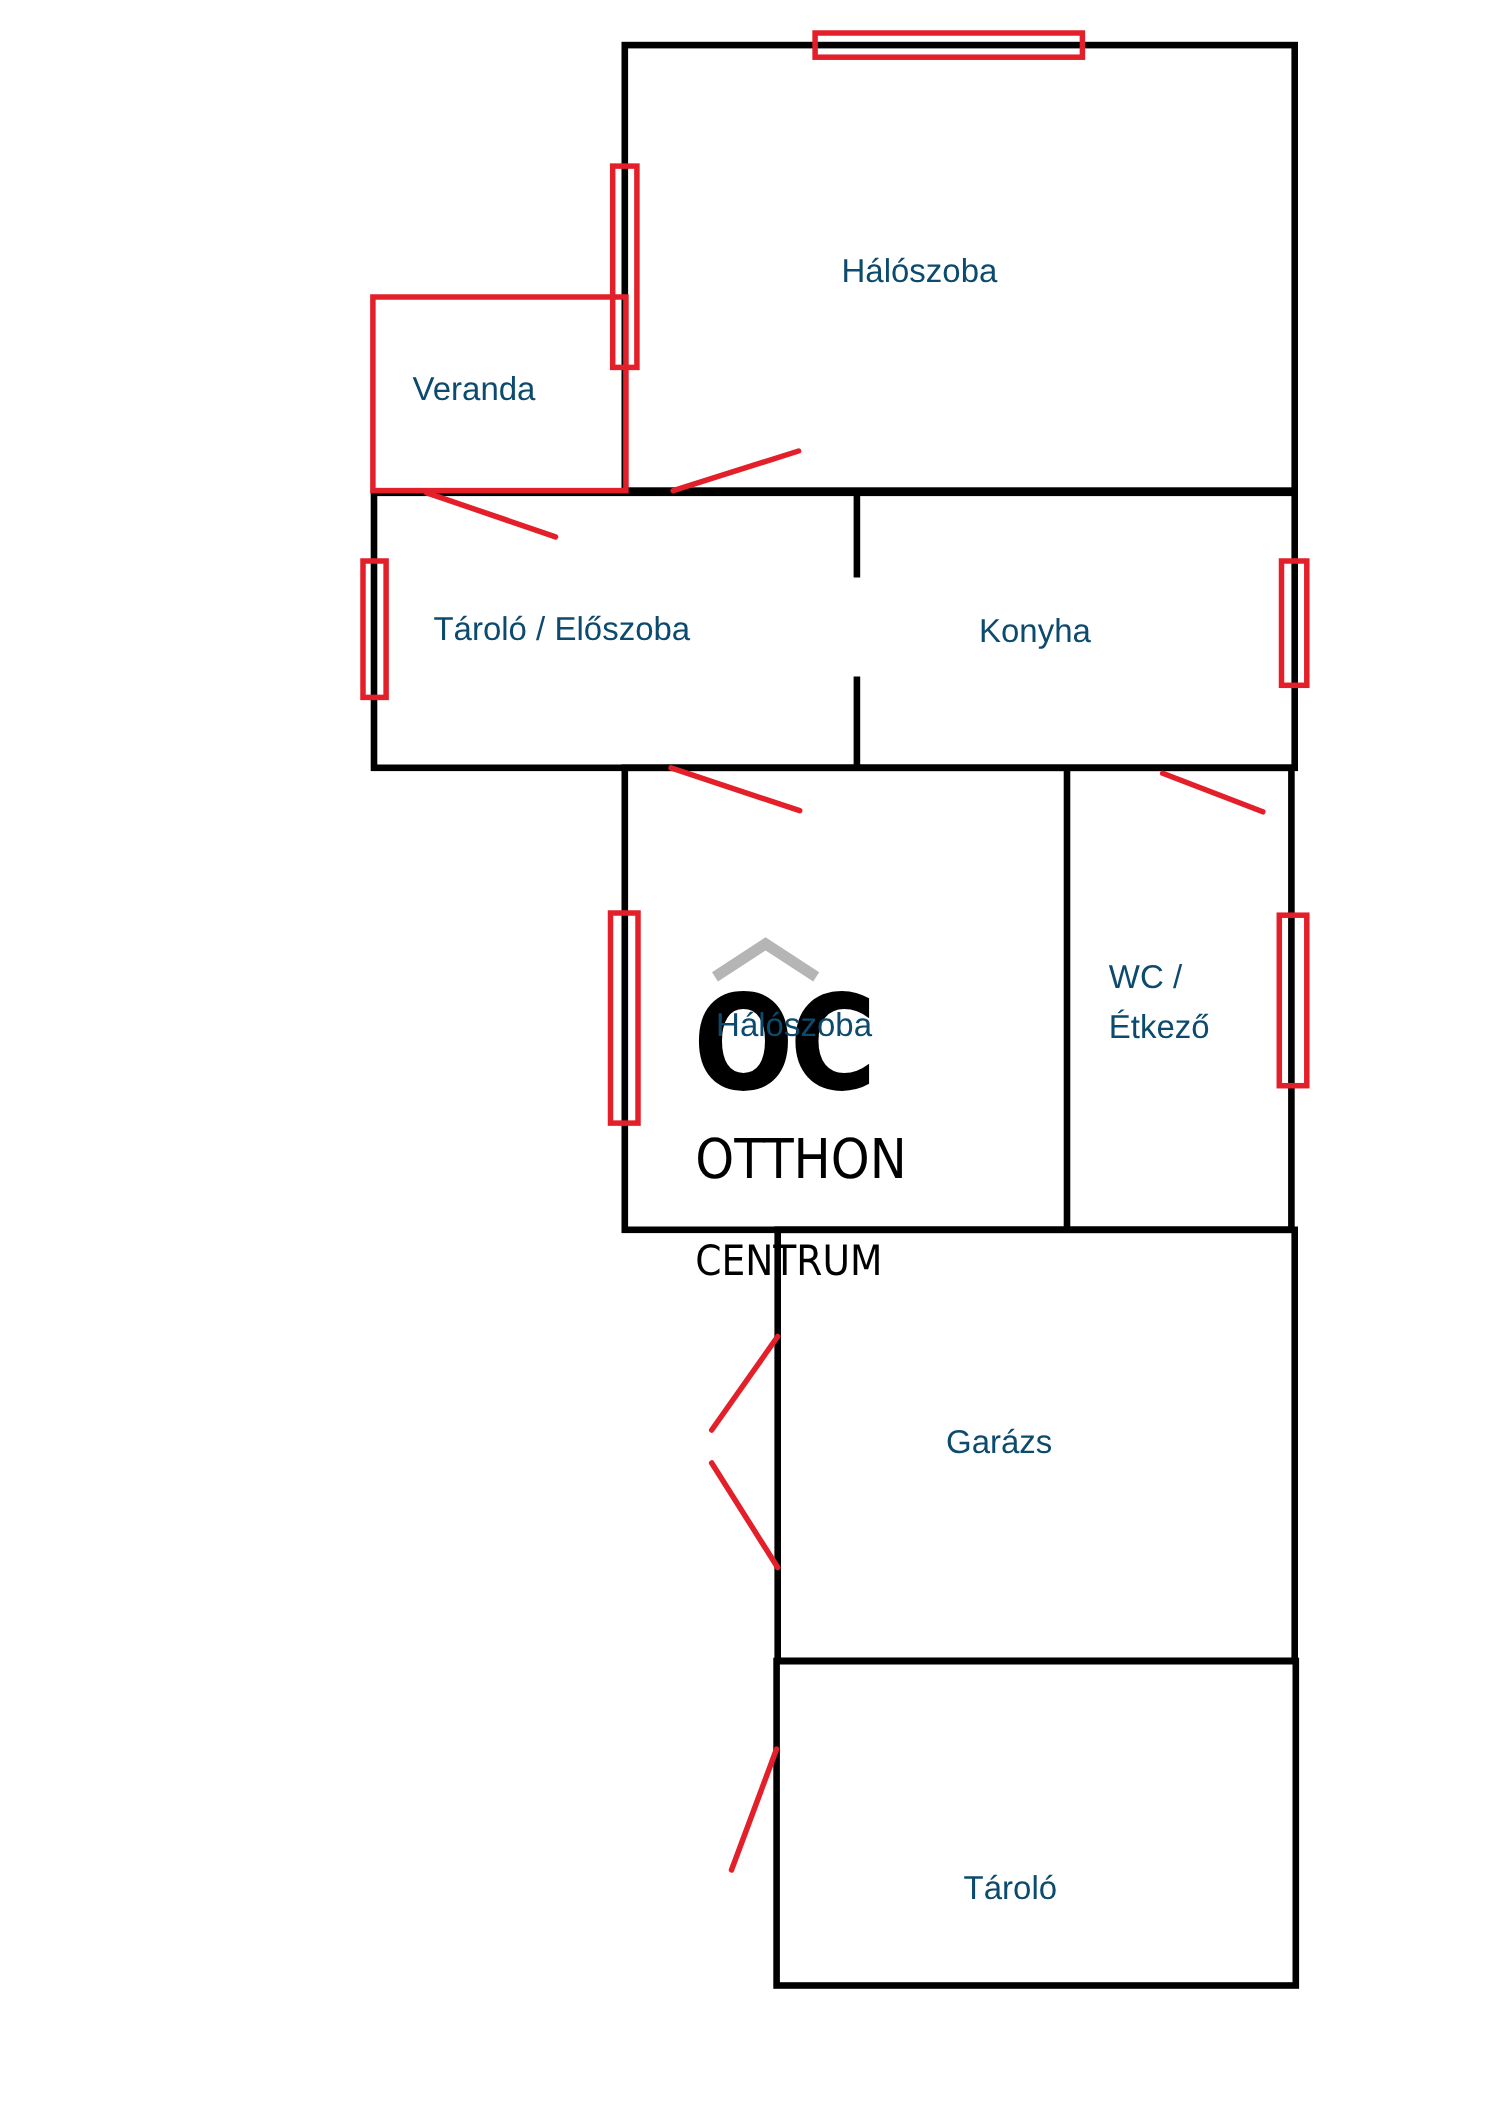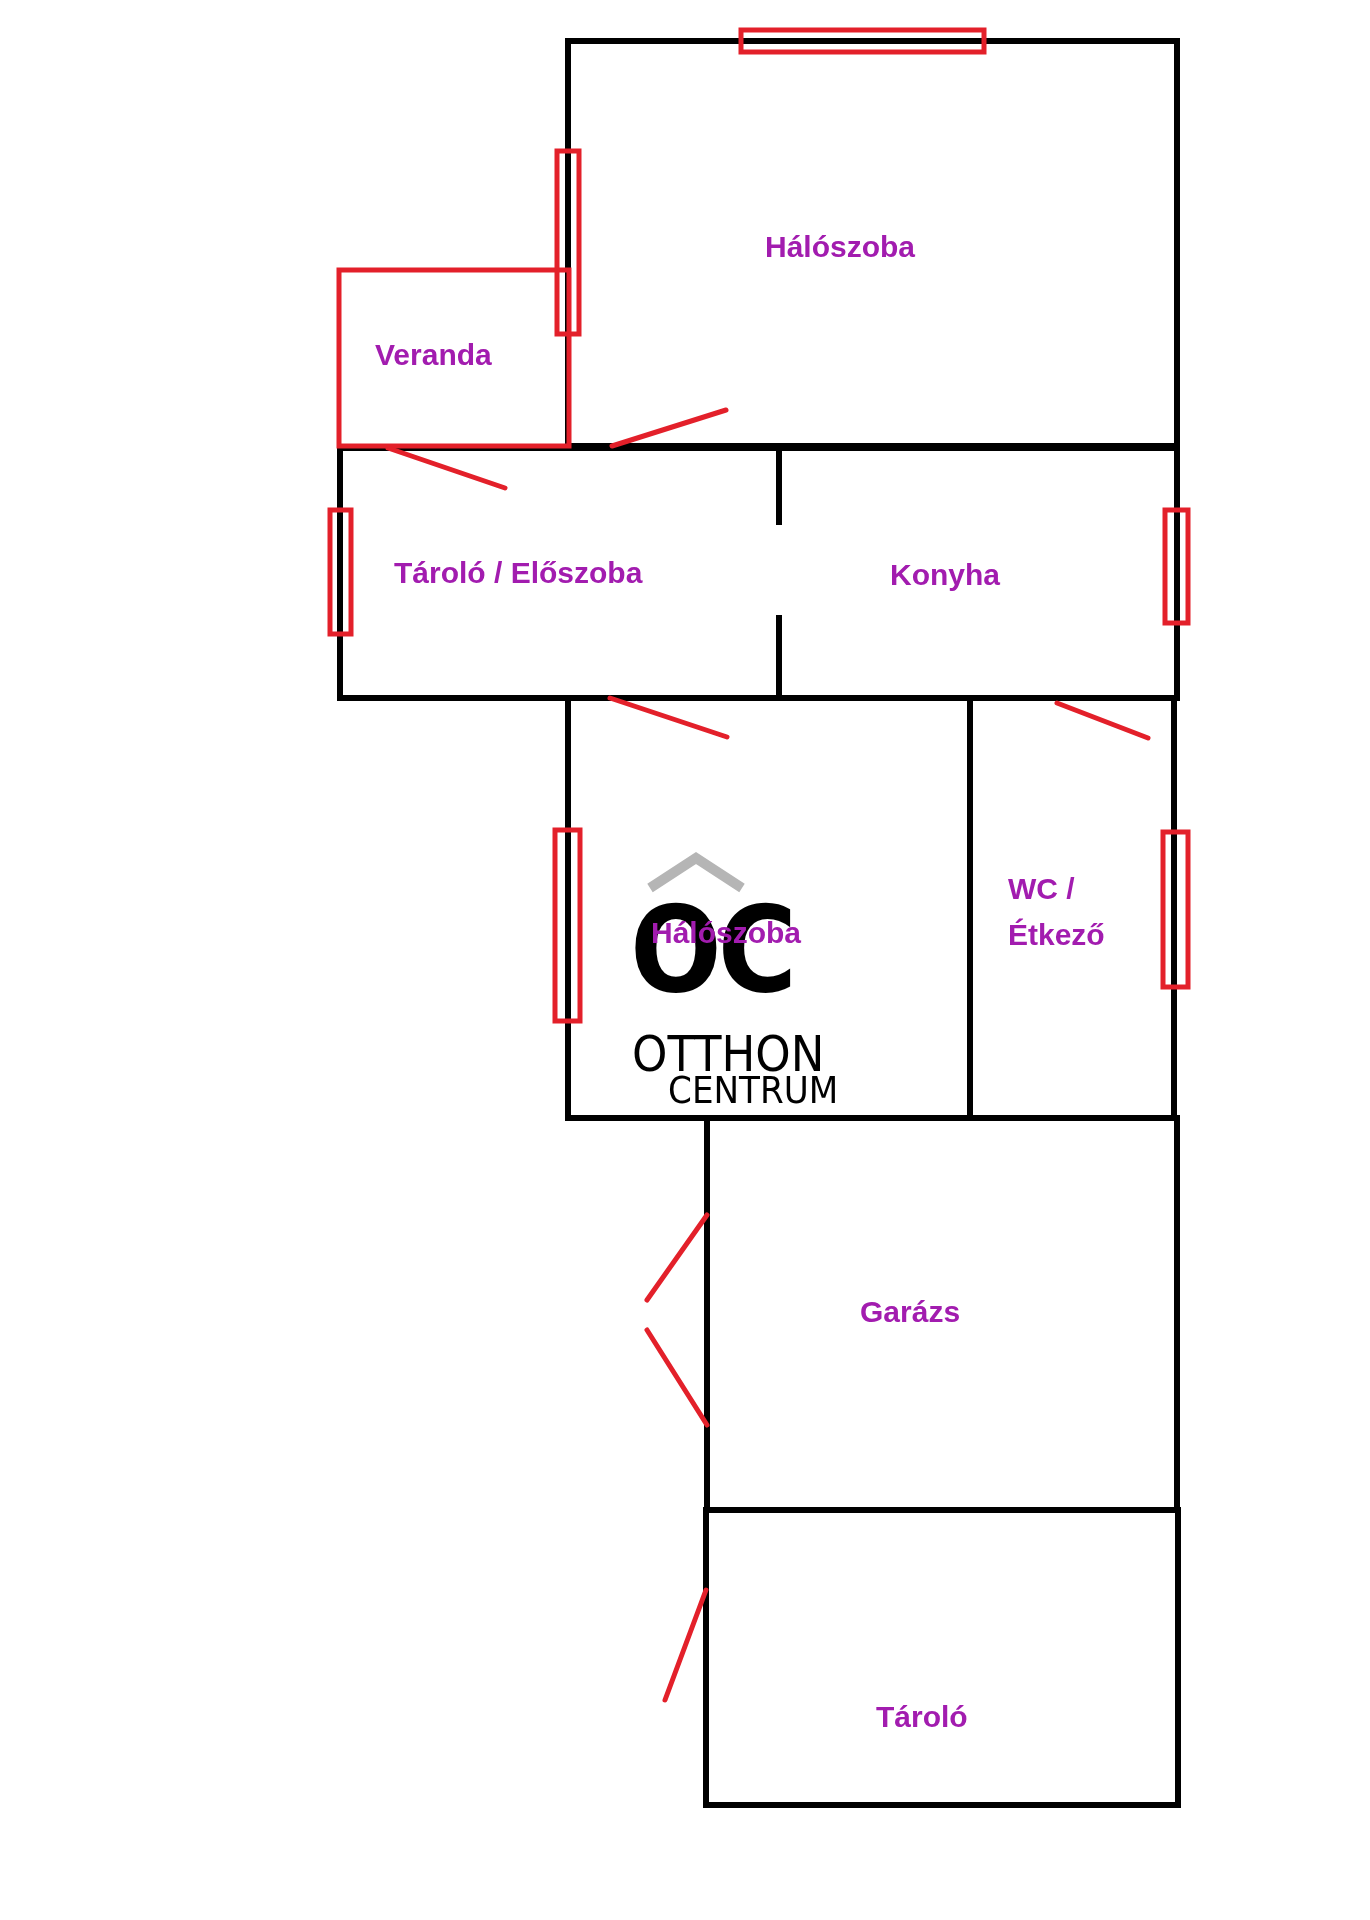--- a/index.html
+++ b/index.html
@@ -1,18 +1,18 @@
 <!DOCTYPE html>
 <html><head>
 <meta charset="utf-8">
 <style>
   html,body{margin:0;padding:0;background:#fff;}
   body{width:1370px;height:1920px;position:relative;overflow:hidden;font-family:"Liberation Sans",sans-serif;}
   svg{position:absolute;left:0;top:0;}
-  .lbl{position:absolute;color:#a21caf;font-weight:bold;font-size:30px;white-space:nowrap;font-family:"Liberation Sans",sans-serif;}
+  .lbl{position:absolute;color:#0c4a6e;font-weight:normal;font-size:30px;white-space:nowrap;font-family:"Liberation Sans",sans-serif;}
   .wm{position:absolute;color:#000000;font-family:"DejaVu Sans Condensed","DejaVu Sans",sans-serif;}
 </style>
 </head>
 <body>
 
 <svg width="1370" height="1920" viewBox="0 0 1370 1920">
   <g stroke="#000" stroke-width="6" fill="none">
     <rect x="568" y="41" width="609" height="405"></rect>
     <rect x="340" y="448" width="837" height="250"></rect>
     <line x1="779" y1="448" x2="779" y2="525"></line>
@@ -38,21 +38,21 @@
     <line x1="647" y1="1330" x2="707" y2="1425"></line>
     <line x1="706" y1="1590" x2="665" y2="1700"></line>
   </g>
   <g fill="none" stroke="#b5b5b5">
     <polyline points="650,888 696,858 742,888" stroke-width="10"></polyline>
   </g>
 </svg>
 
 <div class="wm" style="left:630px;top:880px;font-size:120px;font-weight:bold;letter-spacing:-4px;">OC</div>
 <div class="wm" style="left:632px;top:1025px;font-size:50px;">OTTHON</div>
-<div class="wm" style="left:632px;top:1068px;font-size:38px;margin-left:36px;">CENTRUM</div>
+<div class="wm" style="left:632px;top:1124px;font-size:38px;">CENTRUM</div>
 
 <div class="lbl" style="left:765px;top:230px;">Hálószoba</div>
 <div class="lbl" style="left:375px;top:338px;">Veranda</div>
 <div class="lbl" style="left:394px;top:556px;">Tároló / Előszoba</div>
 <div class="lbl" style="left:890px;top:558px;">Konyha</div>
 <div class="lbl" style="left:651px;top:916px;">Hálószoba</div>
 <div class="lbl" style="left:1008px;top:872px;">WC /</div>
 <div class="lbl" style="left:1008px;top:918px;">Étkező</div>
 <div class="lbl" style="left:860px;top:1295px;text-align:center;">Garázs</div>
 <div class="lbl" style="left:876px;top:1700px;">Tároló</div>

